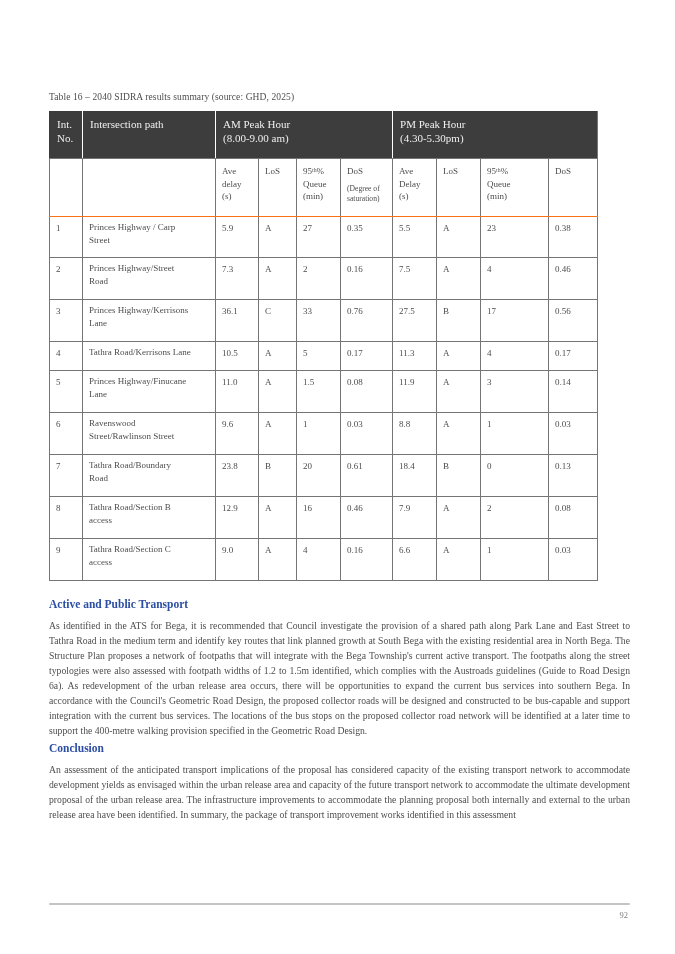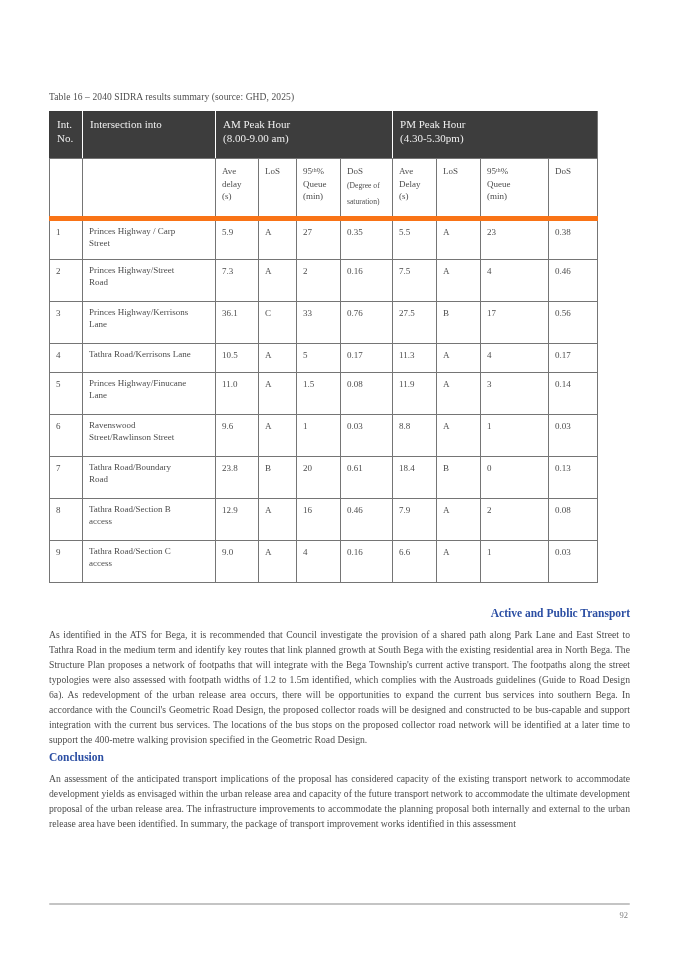--- a/index.html
+++ b/index.html
@@ -50,41 +50,41 @@
     border-right-color: #ffffff;
     border-bottom-color: #757575;
     font-size: 11px;
     line-height: 13.5px;
     padding: 6px 7px;
   }
   tr.hdr1 th:last-child { border-right-color: #757575; }
   tr.hdr2 td {
     padding: 6px 6px;
     line-height: 12.5px;
-    border-bottom: 5px solid #f97316;
+    border-bottom: 1px solid #f97316;
   }
   .dos-note {
     display: block;
     font-size: 7.6px;
-    line-height: 16px;
-    margin-top: 0;
+    line-height: 10px;
+    margin-top: 6px;
     white-space: pre-line;
   }
   table.sidra td.num { padding-top: 5px; }
   .h47 { height: 47px; }
   .h58 { height: 58px; }
   .h41 { height: 41px; }
   .h42 { height: 42px; }
   .h29 { height: 29px; }
   .sec-heading {
     font-size: 11.5px;
     font-weight: bold;
     color: #2b4ea3;
   }
-  .sec-heading.first { margin-top: 24px; text-align: right; }
+  .sec-heading.first { margin-top: 17px; }
   .sec-heading.second { margin-top: 4px; }
   .body-para {
     margin-top: 8px;
     font-size: 9.7px;
     line-height: 15px;
     text-align: justify;
     color: #4d4d4d;
   }
   .footer {
     position: absolute;
@@ -123,21 +123,21 @@
           <col style="width:52px">
         <col style="width:44px">
           <col style="width:44px">
           <col style="width:68px">
           <col style="width:49px">
       </colgroup>
       <tbody>
         <tr class="hdr1 h47">
           <th>Int.
 No.</th>
-          <th>Intersection into</th>
+          <th>Intersection path</th>
           <th colspan="4">AM Peak Hour
 (8.00-9.00 am)</th>
           <th colspan="4">PM Peak Hour
 (4.30-5.30pm)</th>
         </tr>
         <tr class="hdr2 h58">
           <td></td>
           <td></td>
           <td>Ave
 delay

